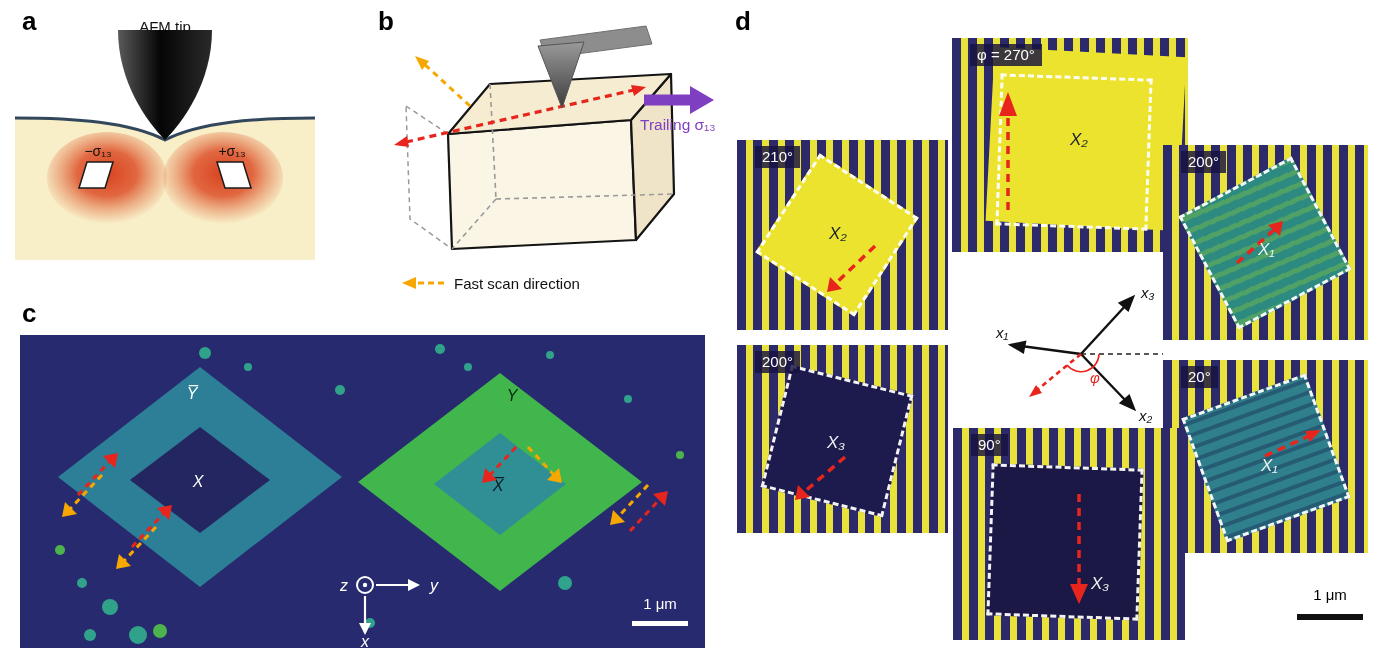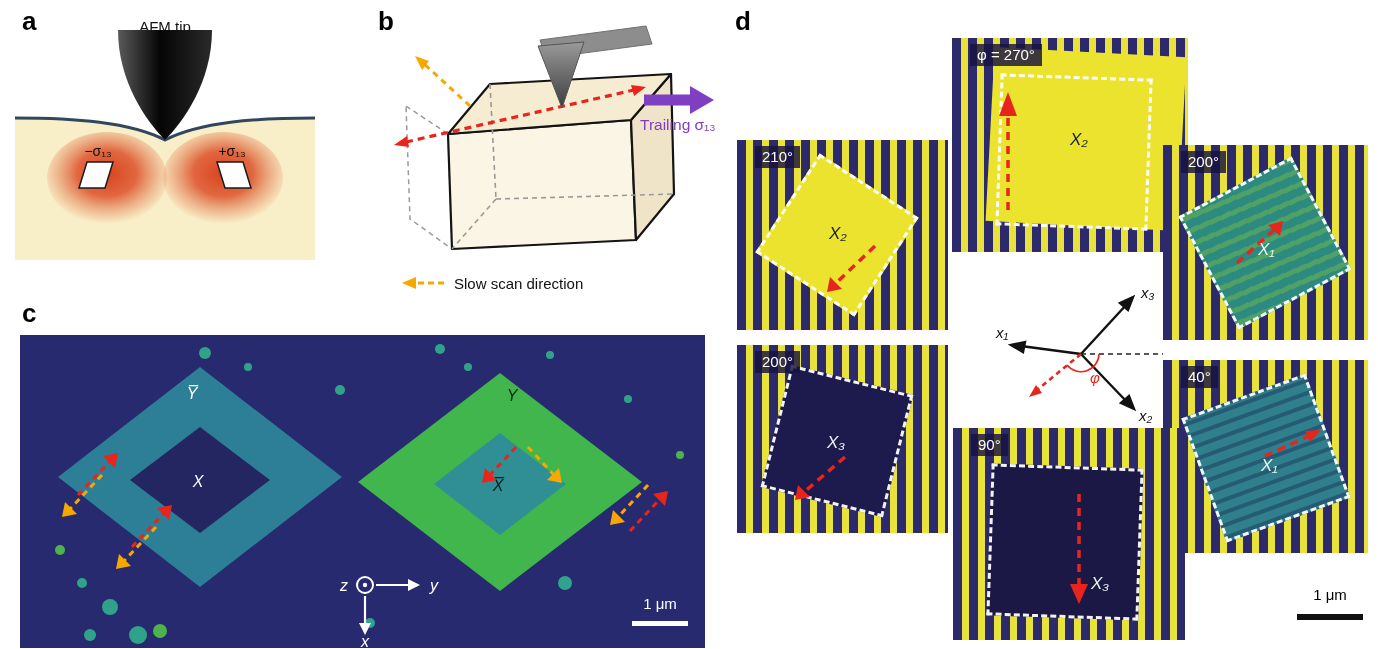--- a/index.html
+++ b/index.html
@@ -112,21 +112,21 @@
     </g>
     <text x="252" y="114" font-size="15.5" fill="#7e3fc1">Trailing σ₁₃</text>
   </svg>
 
   <div class="legend">
     <div class="legend-row">
       <svg width="46" height="14" viewBox="0 0 46 14">
         <line x1="46" y1="7" x2="14" y2="7" stroke="#f6a800" stroke-width="3" stroke-dasharray="6 4"></line>
         <polygon points="4,7 18,1 18,13" fill="#f6a800"></polygon>
       </svg>
-      <span class="legend-text">Slow scan direction</span>
+      <span class="legend-text">Fast scan direction</span>
     </div>
   </div>
 
   <div class="panel-label" style="left:22px;top:298px">c</div>
 
   <svg class="abs" style="left:20px;top:335px" width="685" height="313" viewBox="0 0 685 313">
     <rect x="0" y="0" width="685" height="313" fill="#272a6e"></rect>
 
     <g fill="#31b08e" opacity="0.9">
       <circle cx="90" cy="272" r="8"></circle>
@@ -243,21 +243,21 @@
     <div class="angle-badge">200°</div>
   </div>
 
   <div class="pfm" style="left:1163px;top:360px;width:205px;height:193px">
     <div class="pfm-region streaks-dark" style="left:37px;top:32px;width:132px;height:132px;transform:rotate(-20deg)"></div>
     <svg class="arrow-overlay" viewBox="0 0 205 193">
       <line x1="102" y1="96" x2="148" y2="75" stroke="#e8251d" stroke-width="3.5" stroke-dasharray="8 6"></line>
       <polygon points="158,70 147,82 142,71" fill="#e8251d"></polygon>
     </svg>
     <span class="region-label lbl-light" style="left:98px;top:96px">X₁</span>
-    <div class="angle-badge">40°</div>
+    <div class="angle-badge">20°</div>
   </div>
 
   <div class="pfm" style="left:953px;top:428px;width:232px;height:212px">
     <div class="pfm-region" style="left:36px;top:38px;width:152px;height:152px;background:#1b1845;transform:rotate(2deg)"></div>
     <svg class="arrow-overlay" viewBox="0 0 232 212">
       <line x1="126" y1="66" x2="126" y2="158" stroke="#e8251d" stroke-width="3.5" stroke-dasharray="8 6"></line>
       <polygon points="126,176 117,156 135,156" fill="#e8251d"></polygon>
     </svg>
     <span class="region-label lbl-light" style="left:138px;top:146px">X₃</span>
     <div class="angle-badge">90°</div>

